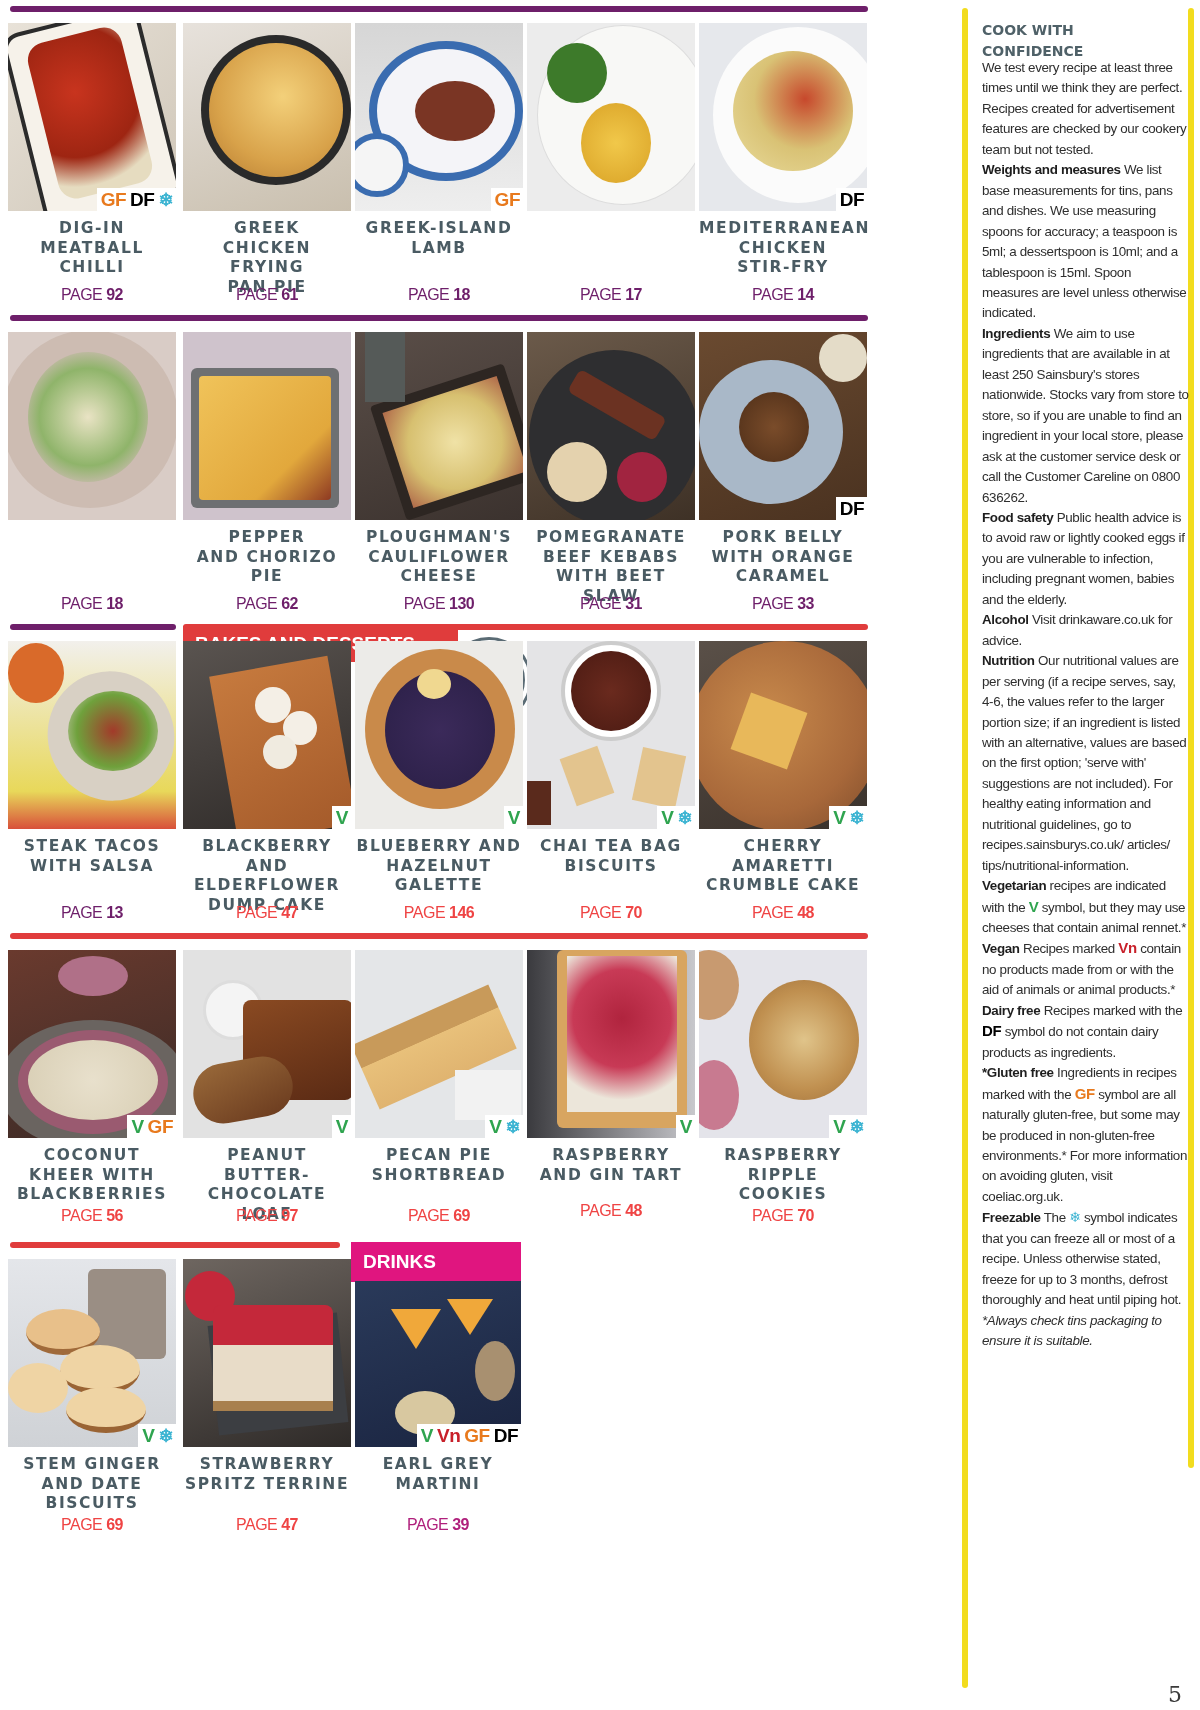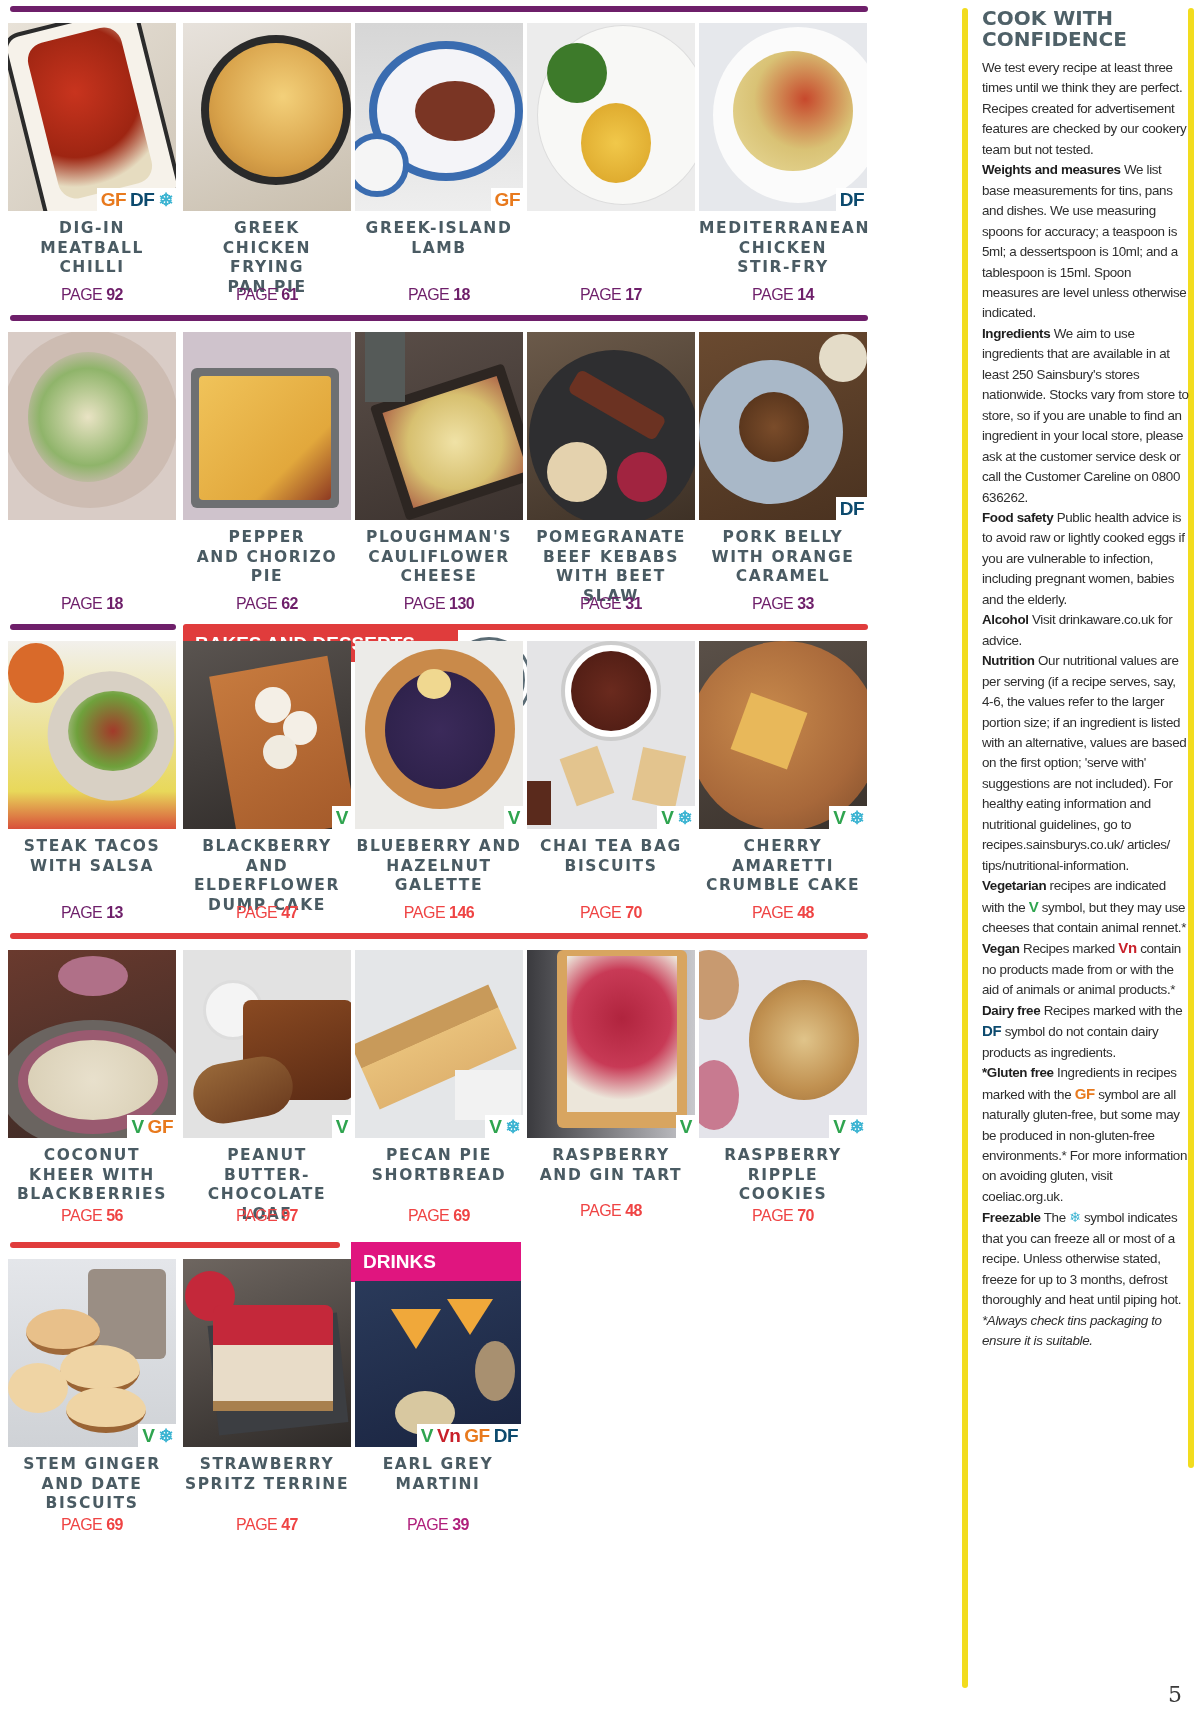--- a/index.html
+++ b/index.html
@@ -13,21 +13,21 @@
   .card { position: absolute; width: 168px; }
   .photo { position: relative; width: 168px; height: 188px; overflow: hidden; }
   .photo .plate { position: absolute; border-radius: 50%; }
   .badges {
     position: absolute; right: 0; bottom: 0; background: #ffffff;
     padding: 1px 3px 0 4px; font-family: "Liberation Sans", sans-serif;
     font-weight: bold; font-size: 19px; line-height: 22px; letter-spacing: -0.5px;
     display: flex; gap: 4px; align-items: baseline;
   }
   .b-gf { color: #e87a1e; }
-  .b-df { color: #0c4a6e; text-align: center; }
+  .b-df { color: #000000; text-align: center; }
   .b-v  { color: #2fa44f; }
   .b-vn { color: #c8202a; }
   .b-fr { color: #3cb4d2; font-size: 18px; }
 
   .title {
     margin-top: 8px; text-align: center; font-family: "DejaVu Sans", sans-serif;
     font-weight: bold; font-size: 15.5px; line-height: 19.5px; letter-spacing: 1.6px;
     color: #4a5b63; text-transform: uppercase; white-space: pre-line;
   }
   .page {
@@ -50,22 +50,22 @@
     color: #ffffff; font-family: "Liberation Sans", sans-serif; font-weight: bold;
     font-size: 17px; line-height: 17px; text-align: center;
     display: flex; flex-direction: column; align-items: center; justify-content: center;
   }
 
   .sidebar { position: absolute; left: 962px; top: 8px; width: 234px; height: 1690px; }
   .ybar { position: absolute; top: 0; width: 6px; height: 1680px; background: #f2dc1e; border-radius: 3px; }
   .ybar.left { left: 0; }
   .ybar.right { left: 226px; height: 1460px; }
   .sb-title {
-    position: absolute; left: 20px; top: 0; width: 200px; font-family: "DejaVu Sans", sans-serif;
-    font-weight: bold; font-size: 20px; line-height: 21px; color: #4f6168; letter-spacing: 0;
+    position: absolute; left: 20px; top: 12px; width: 200px; font-family: "DejaVu Sans", sans-serif;
+    font-weight: bold; font-size: 14px; line-height: 21px; color: #4f6168; letter-spacing: 0;
   }
   .sb-body {
     position: absolute; left: 20px; top: 50px; width: 208px; font-family: "Liberation Sans", sans-serif;
     font-size: 13.4px; line-height: 20.45px; color: #2e2e2e; letter-spacing: -0.35px;
   }
   .sb-body p { margin: 0; }
   .sb-body b { font-weight: bold; color: #1e1e1e; }
   .sb-body i { font-style: italic; }
   .sym { font-weight: bold; font-size: 15px; }
   .page-number {

